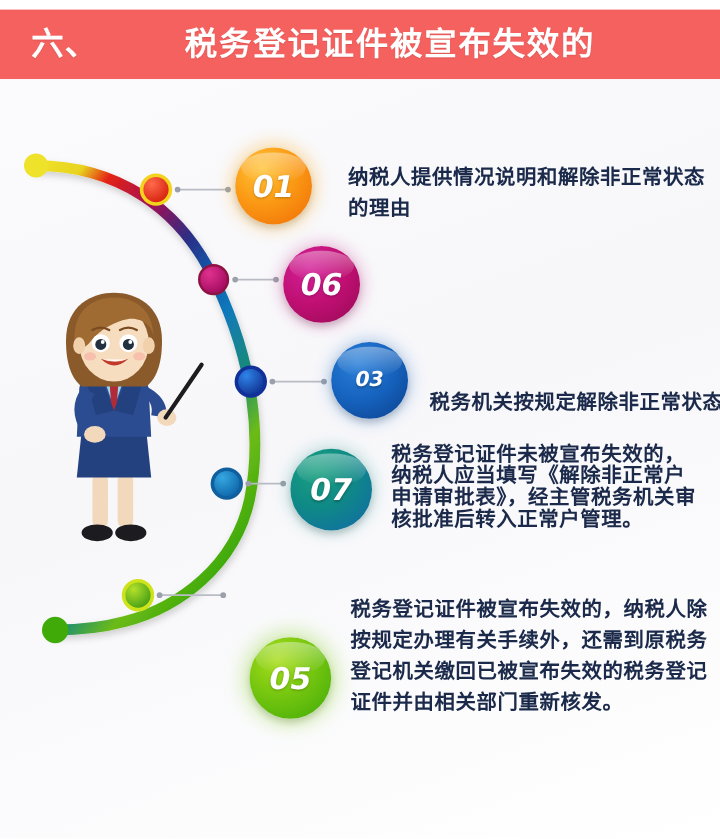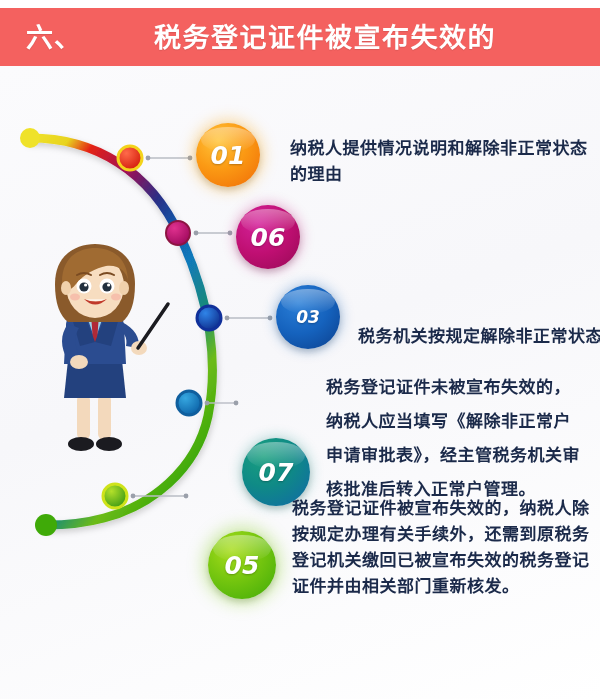--- a/index.html
+++ b/index.html
@@ -144,21 +144,21 @@
     box-shadow: 0 0 12px 3px rgba(21,98,189,.25), 0 3px 6px rgba(0,0,0,.18);
   }
   #step-03 .step-text { margin-left: 18px; font-size: 17px; line-height: 26px; width: 245px; margin-top: 6px; }
 
   #step-04 { left: 242px; top: 305px; }
   #step-04 .badge {
     width: 68px; height: 68px; font-size: 25px;
     background: radial-gradient(circle at 32% 26%, #1aa07f 0%, #0f8a86 45%, #1168a8 100%);
     box-shadow: 0 0 12px 3px rgba(16,140,130,.22), 0 3px 6px rgba(0,0,0,.18);
   }
-  #step-04 .step-text { margin-left: 16px; font-size: 17px; line-height: 34px; width: 262px; margin-top: -1px; }
+  #step-04 .step-text { margin-left: 16px; font-size: 17px; line-height: 18px; width: 262px; margin-top: -1px; }
 
   #step-05 { left: 208px; top: 387px; }
   #step-05 .badge {
     width: 68px; height: 68px; font-size: 25px;
     background: radial-gradient(circle at 35% 28%, #a8dd1c 0%, #76c60f 45%, #3faa08 100%);
     box-shadow: 0 0 16px 5px rgba(130,205,20,.35), 0 3px 6px rgba(0,0,0,.18);
   }
   #step-05 .step-text { margin-left: 16px; font-size: 17px; line-height: 26px; width: 310px; margin-top: 42px; }
 </style>
 </head>

